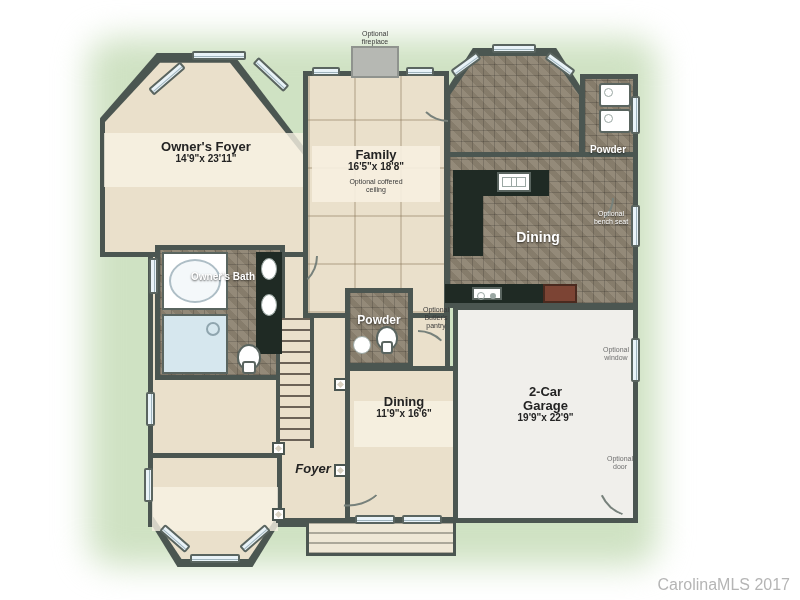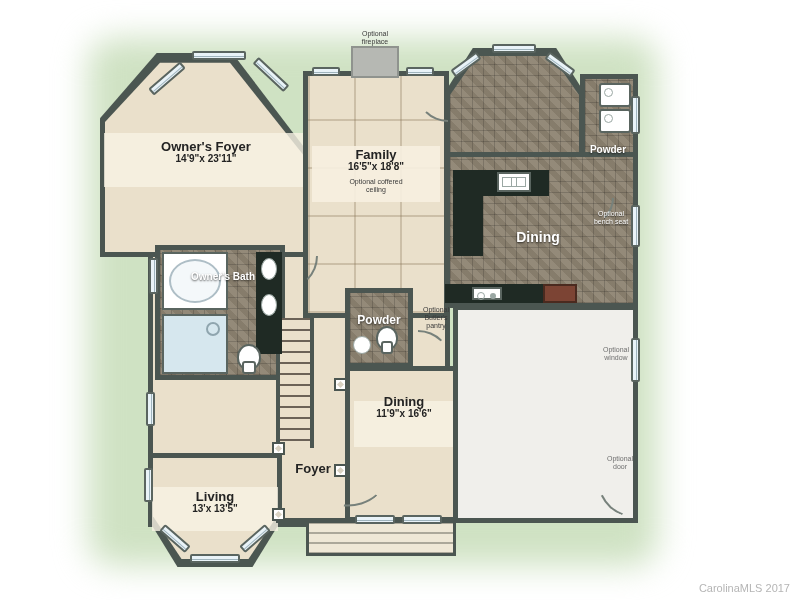--- a/index.html
+++ b/index.html
@@ -59,21 +59,21 @@
   .range::after{content:"";position:absolute;left:3px;top:3px;width:6px;height:6px;border:1px solid #9aa7a3;border-radius:50%;box-shadow:12px 0 0 -1px #9aa7a3;}
   .counter-brown{background:#7c4434;border:2px solid #4a2a1f;}
   .chimney{background:#b6b8b3;border:2px solid #8f938e;}
   .stairs{position:absolute;background:var(--floor);border-left:4px solid var(--wall);border-right:4px solid var(--wall);
      background-image:repeating-linear-gradient(180deg, #6b6257 0 2px, transparent 2px 11px);z-index:3;}
   .post{position:absolute;width:13px;height:13px;background:#fff;border:2px solid var(--wall);z-index:6;}
   .post::after{content:"";position:absolute;left:2px;top:2px;right:2px;bottom:2px;background:#d9d2c2;transform:rotate(45deg);}
   .wallseg{position:absolute;background:var(--wall);z-index:3;}
   .porch{position:absolute;background:#efe8d6;border:3px solid var(--wall);border-top:none;
      background-image:repeating-linear-gradient(180deg, rgba(90,90,80,.45) 0 2px, transparent 2px 10px);z-index:2;}
-  .watermark{position:absolute;right:10px;bottom:6px;font-size:11px;color:var(--watermark);z-index:9;}
+  .watermark{position:absolute;right:10px;bottom:6px;font-size:16px;color:var(--watermark);z-index:9;}
 </style>
 </head>
 <body>
 
 <div id="stage">
   <div class="glow"></div>
 
   <div class="shape" style="left:148px;top:245px;width:302px;height:282px;">
     <div class="wallfill"></div>
     <div class="floorfill"></div>
@@ -150,41 +150,41 @@
 
   <div class="room" style="left:345px;top:366px;width:118px;height:156px;">
     <div class="band" style="top:30px;height:46px;"></div>
   </div>
   <div class="room-label" style="left:352px;top:395px;width:104px;">
     <span class="name">Dining</span>
     <span class="dims">11'9"x 16'6"</span>
   </div>
 
   <div class="room garagebg" style="left:453px;top:305px;width:185px;height:218px;"></div>
+  <div class="room-label" style="left:508px;top:385px;width:75px;">
+    <span class="name">2-Car Garage</span>
+    <span class="dims">19'9"x 22'9"</span>
+  </div>
   <div class="note gray" style="left:596px;top:346px;width:40px;">Optional window</div>
   <div class="note gray" style="left:600px;top:455px;width:40px;">Optional door</div>
   <div class="arc" style="left:592px;top:472px;width:38px;height:38px;transform:rotate(200deg);"></div>
 
-  <div class="room-label" style="left:280px;top:462px;width:66px;">
+  <div class="room-label" style="left:280px;top:462px;width:66px;font-style:italic;">
     <span class="name">Foyer</span>
   </div>
   <div class="arc" style="left:322px;top:470px;width:46px;height:46px;transform:rotate(140deg);"></div>
   <div class="post" style="left:334px;top:378px;"></div>
   <div class="post" style="left:272px;top:442px;"></div>
   <div class="post" style="left:334px;top:464px;"></div>
   <div class="post" style="left:272px;top:508px;"></div>
 
   <div class="shape" style="left:148px;top:453px;width:134px;height:114px;">
     <div class="wallfill" style="clip-path:polygon(0 0,100% 0,100% 58%,78% 100%,22% 100%,0 58%);"></div>
     <div class="floorfill" style="clip-path:polygon(0 0,100% 0,100% 56%,77% 97%,23% 97%,0 56%);"></div>
     <div class="band" style="top:34px;height:44px;"></div>
-  </div>
-  <div class="room-label" style="left:160px;top:490px;width:110px;">
-    <span class="name">Living</span>
-    <span class="dims">13'x 13'5"</span>
   </div>
 
   <div class="porch" style="left:306px;top:522px;width:150px;height:34px;"></div>
   <div class="wallseg" style="left:276px;top:518px;width:186px;height:5px;"></div>
 
   <div class="window h" style="left:146px;top:74px;width:42px;transform:rotate(-41deg);"></div>
   <div class="window h" style="left:192px;top:51px;width:54px;"></div>
   <div class="window h" style="left:250px;top:70px;width:42px;transform:rotate(43deg);"></div>
   <div class="window h" style="left:312px;top:67px;width:28px;"></div>
   <div class="window h" style="left:406px;top:67px;width:28px;"></div>

